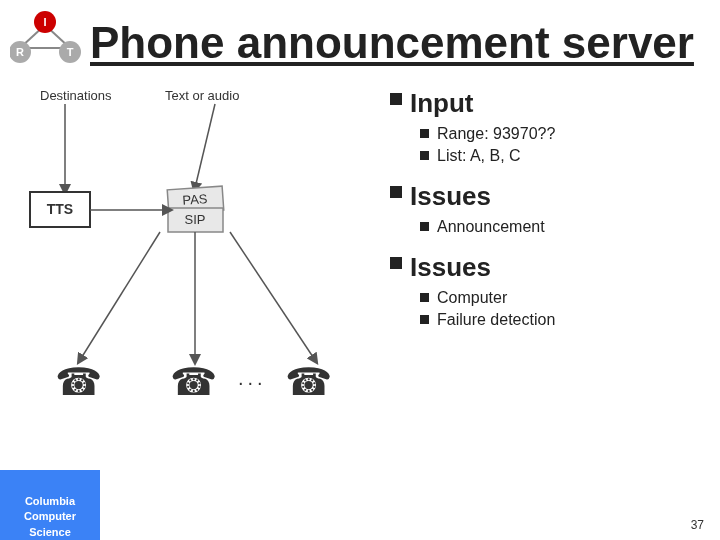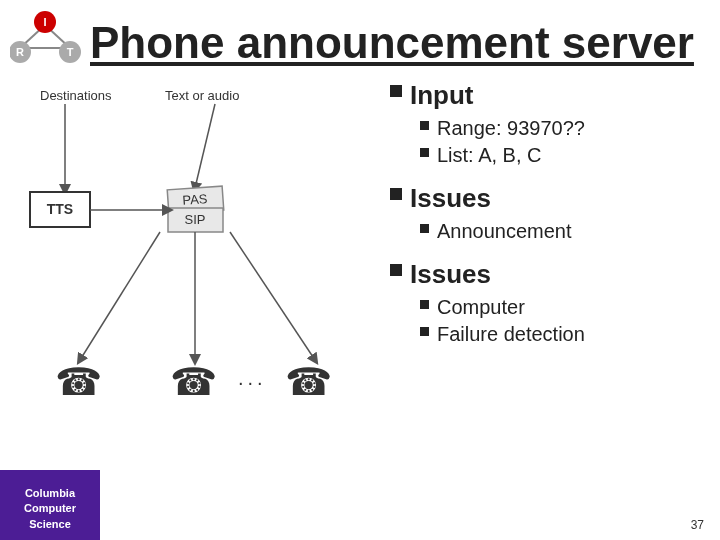--- a/index.html
+++ b/index.html
@@ -38,21 +38,21 @@
       position: absolute;
       top: 80px;
       left: 20px;
       width: 370px;
       height: 400px;
     }
 
     
     .content-area {
       position: absolute;
-      top: 80px;
+      top: 88px;
       left: 390px;
       width: 310px;
     }
 
     .bullet-section {
       margin-bottom: 16px;
     }
 
     .main-bullet {
       display: flex;
@@ -88,36 +88,36 @@
     .sub-bullet-sq {
       width: 9px;
       height: 9px;
       background: #222;
       margin-right: 8px;
       margin-top: 4px;
       flex-shrink: 0;
     }
 
     .sub-bullet-text {
-      font-size: 20px;
+      font-size: 16px;
       color: #222;
     }
 
     
     .bottom-bar {
       position: absolute;
       bottom: 0;
       left: 0;
       width: 100px;
       height: 70px;
-      background: #4c1d95;
+      background: #3b82f6;
       display: flex;
-      align-items: flex-start;
+      align-items: flex-end;
       justify-content: center;
-      padding: 16px;
+      padding: 0;
     }
 
     .bottom-bar-text {
       color: white;
       font-size: 11px;
       font-weight: bold;
       text-align: center;
       line-height: 1.4;
     }
 

